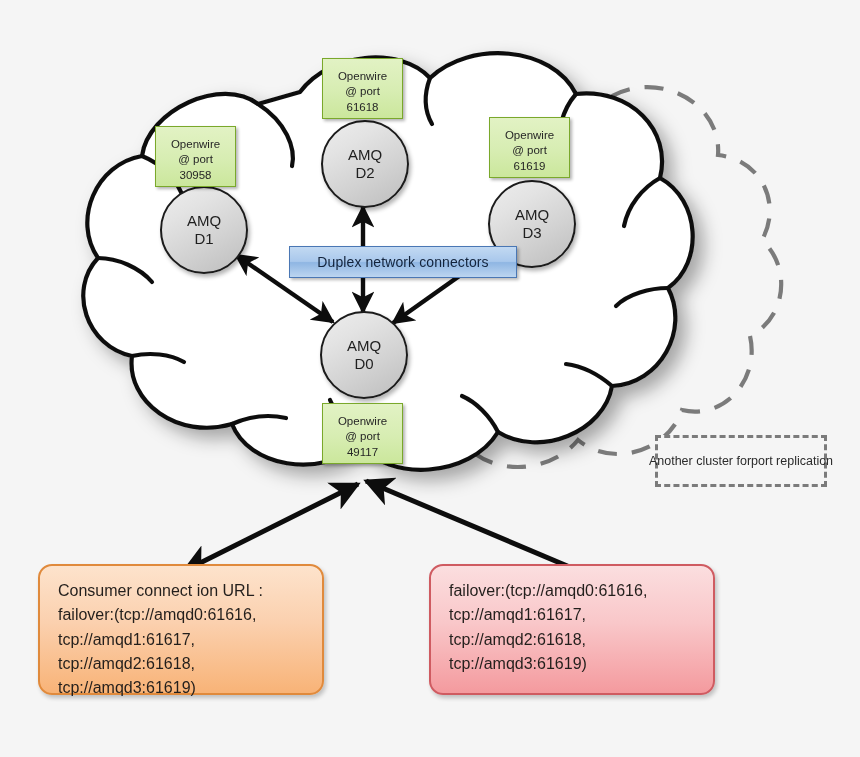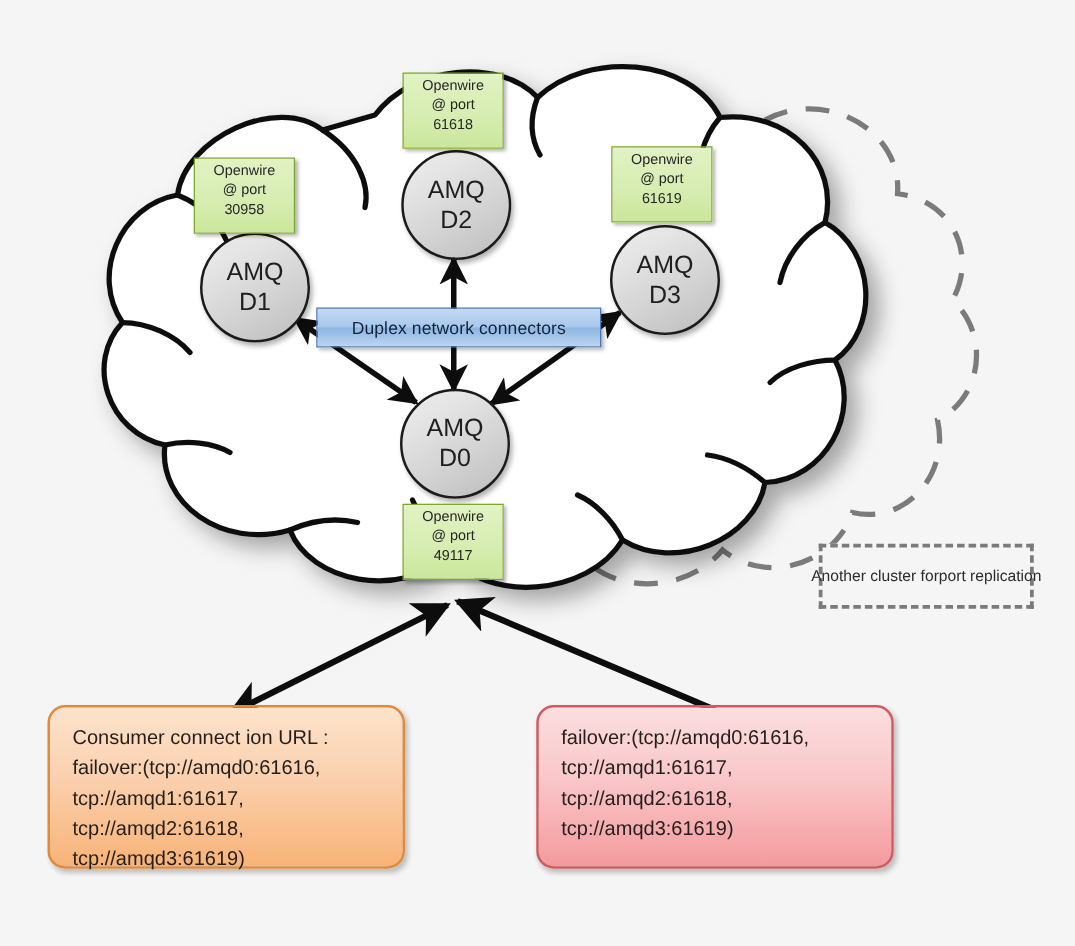--- a/index.html
+++ b/index.html
@@ -33,58 +33,59 @@
     position: absolute;
     border-radius: 50%;
     border: 2px solid #1b1b1b;
     background: linear-gradient(150deg, #ededed 0%, #e3e3e3 28%, #d2d2d2 62%, #bdbdbd 100%);
     box-shadow: 2px 3px 4px rgba(0,0,0,0.30);
     display: flex;
     flex-direction: column;
     align-items: center;
     justify-content: center;
     color: #1f1f1f;
-    font-size: 20px;
+    font-size: 15px;
     line-height: 1.22;
     text-align: center;
   }
   .amq-node span { display: block; }
 
   
   .ow-box {
     position: absolute;
     box-sizing: border-box;
     border: 1px solid #7aa82b;
     background: linear-gradient(180deg, #e2f2c4 0%, #d7edb2 55%, #cbe79c 100%);
     box-shadow: 2px 2px 3px rgba(0,0,0,0.30);
     color: #262626;
     font-size: 11.5px;
     line-height: 1.33;
     text-align: center;
     display: flex;
     flex-direction: column;
     align-items: center;
-    justify-content: flex-start;
+    justify-content: flex-end;
     padding: 3px 4px;
   }
   .ow-box span { display: block; white-space: nowrap; }
 
   
   .duplex-box {
     position: absolute;
     box-sizing: border-box;
     border: 1px solid #4a77b4;
     background: linear-gradient(180deg, #c2d9f2 0%, #a9c8ec 48%, #8fb6e3 52%, #bcd5f0 100%);
     box-shadow: 2px 2px 3px rgba(0,0,0,0.28);
     color: #12233b;
     font-size: 14px;
     display: flex;
     align-items: center;
     justify-content: center;
     letter-spacing: 0.1px;
+    margin-left: 36px;
   }
 
   
   .cluster-note {
     position: absolute;
     box-sizing: border-box;
     border: 3px dashed #7b7b7b;
     background: #f5f5f5;
     color: #2b2b2b;
     font-size: 12.5px;

